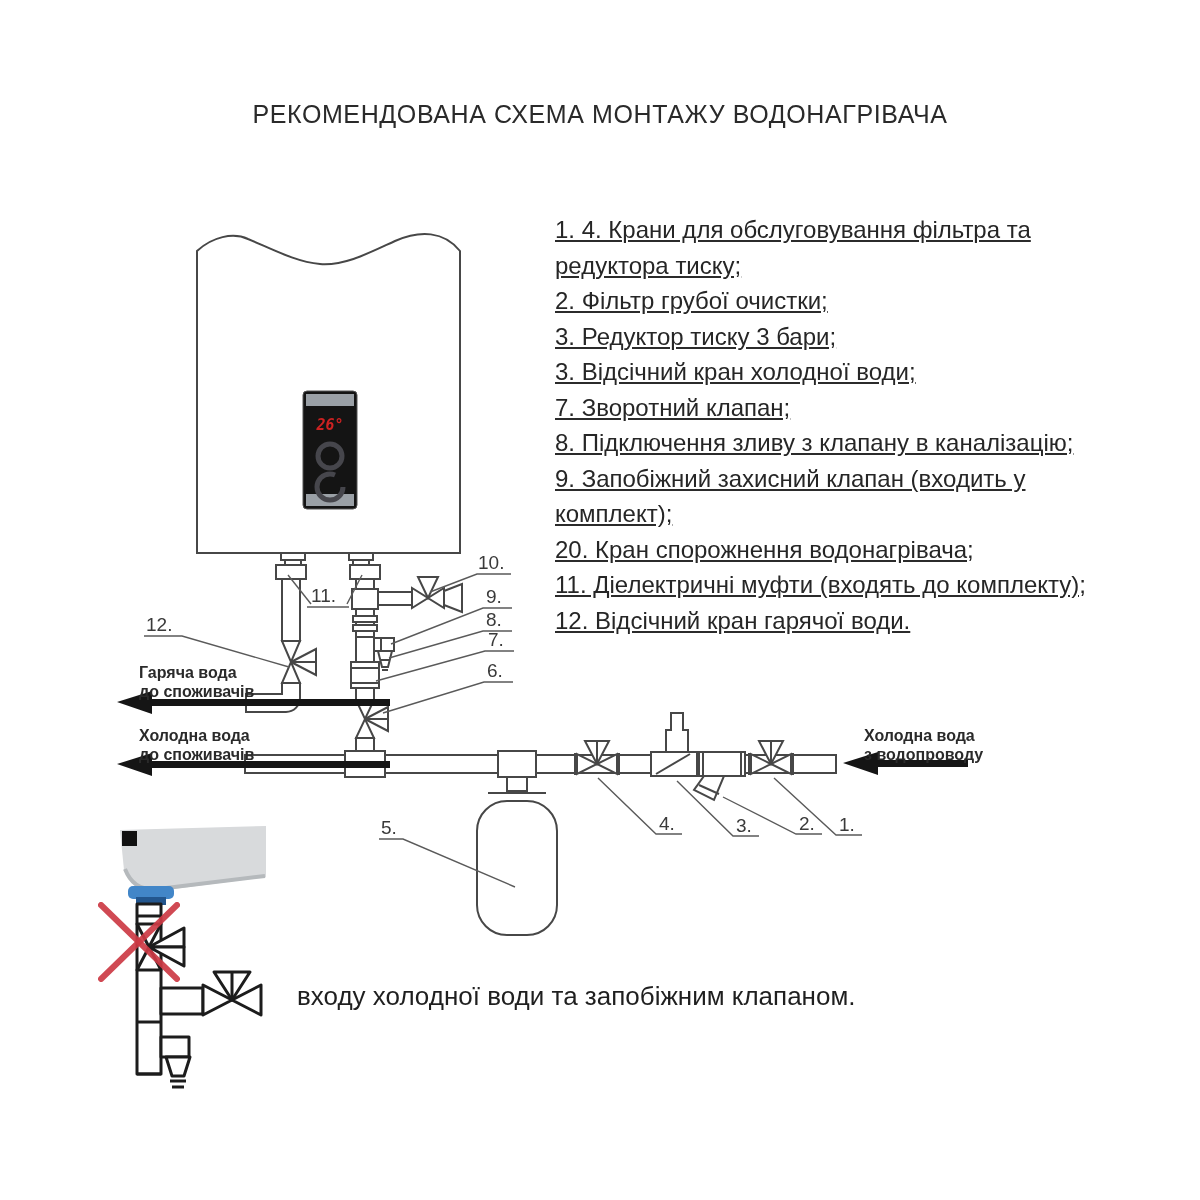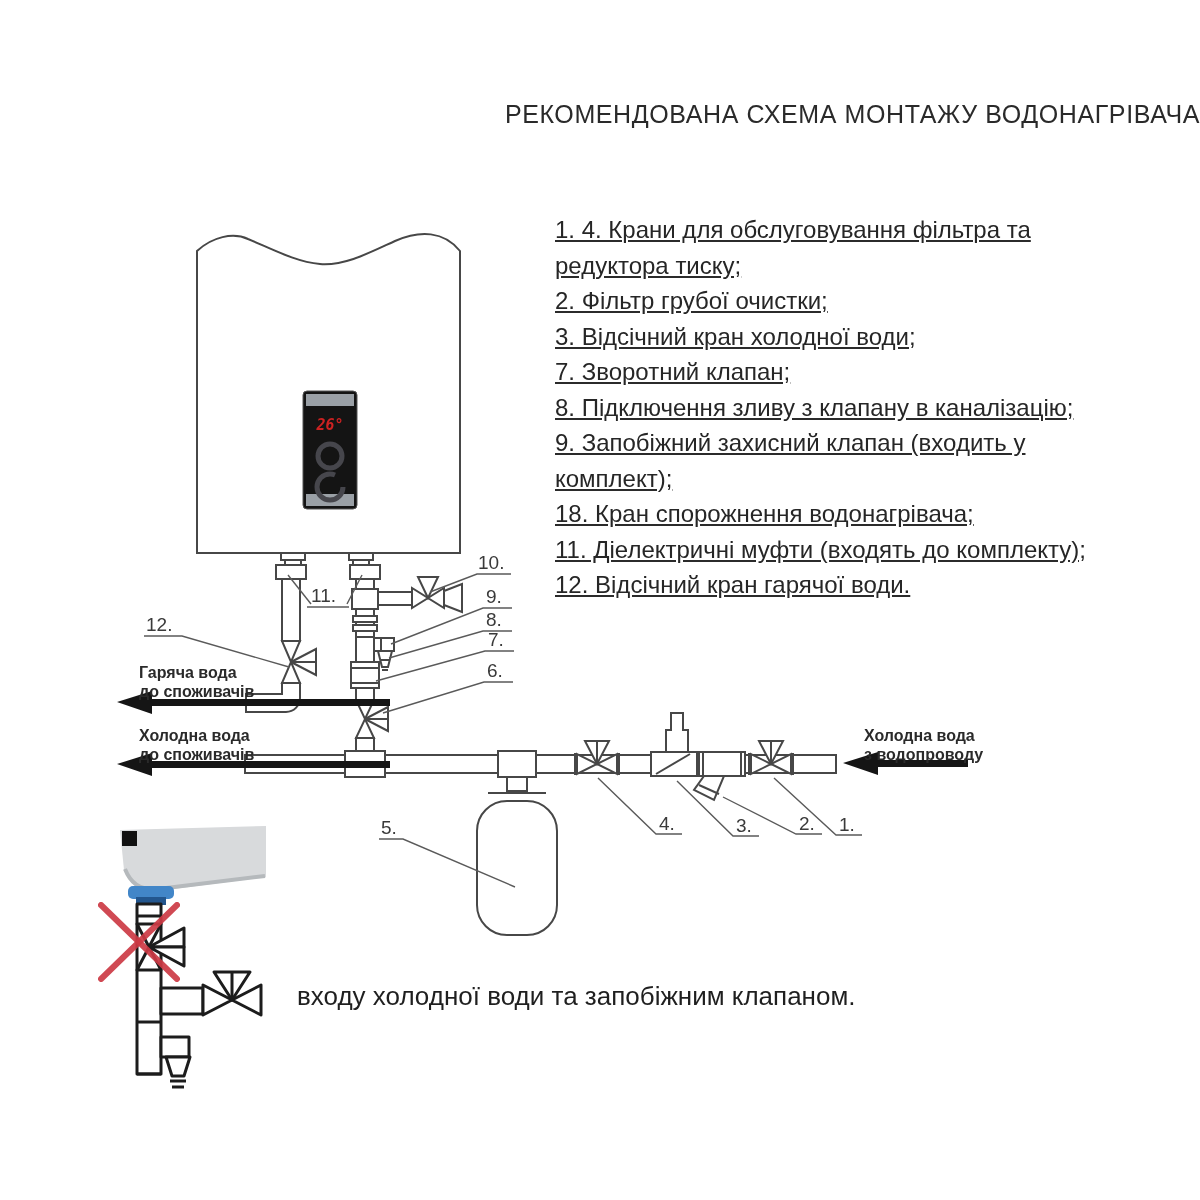--- a/index.html
+++ b/index.html
@@ -1,19 +1,19 @@
 <!DOCTYPE html>
 <html><head>
 <meta charset="utf-8">
 <style>
   html,body{margin:0;padding:0;background:#ffffff;}
   body{width:1200px;height:1200px;position:relative;overflow:hidden;
        font-family:"Liberation Sans", sans-serif;color:#2b2b2b;}
   .abs{position:absolute;}
-  #page-title{left:0;top:100px;width:1200px;text-align:right;
+  #page-title{left:0;top:100px;width:1200px;text-align:center;
       font-size:25px;letter-spacing:.6px;color:#2a2a2a;white-space:nowrap;}
   #legend{left:555px;top:212px;text-decoration:underline;}
   #legend div{font-size:24px;line-height:35.5px;white-space:nowrap;color:#262626;}
   .flow-label{font-size:16px;font-weight:bold;line-height:19px;color:#2a2a2a;white-space:nowrap;}
   #warning{left:297px;top:976px;}
   #warning div{font-size:26px;line-height:41px;white-space:nowrap;color:#1f1f1f;}
   svg{position:absolute;left:0;top:0;}
   .ln{stroke:#474747;stroke-width:2;fill:#ffffff;}
   .ln-n{stroke:#474747;stroke-width:2;fill:none;}
   .leader{stroke:#5a5a5a;stroke-width:1.4;fill:none;}
@@ -219,26 +219,27 @@
     </g>
   </g>
 </svg>
 
 <div class="abs" id="page-title">РЕКОМЕНДОВАНА СХЕМА МОНТАЖУ ВОДОНАГРІВАЧА</div>
 
 <div class="abs" id="legend">
   <div>1. 4. Крани для обслуговування фільтра та</div>
   <div>редуктора тиску;</div>
   <div>2. Фільтр грубої очистки;</div>
+  <div>3. Редуктор тиску 3 бари;</div>
   <div>3. Відсічний кран холодної води;</div>
   <div>7. Зворотний клапан;</div>
   <div>8. Підключення зливу з клапану в каналізацію;</div>
   <div>9. Запобіжний захисний клапан (входить у</div>
   <div>комплект);</div>
-  <div>18. Кран спорожнення водонагрівача;</div>
+  <div>20. Кран спорожнення водонагрівача;</div>
   <div>11. Діелектричні муфти (входять до комплекту);</div>
   <div>12. Відсічний кран гарячої води.</div>
 </div>
 
 <div class="abs flow-label" style="left:139px;top:663px;">
   <div>Гаряча вода</div>
   <div>до споживачів</div>
 </div>
 
 <div class="abs flow-label" style="left:139px;top:726px;">

